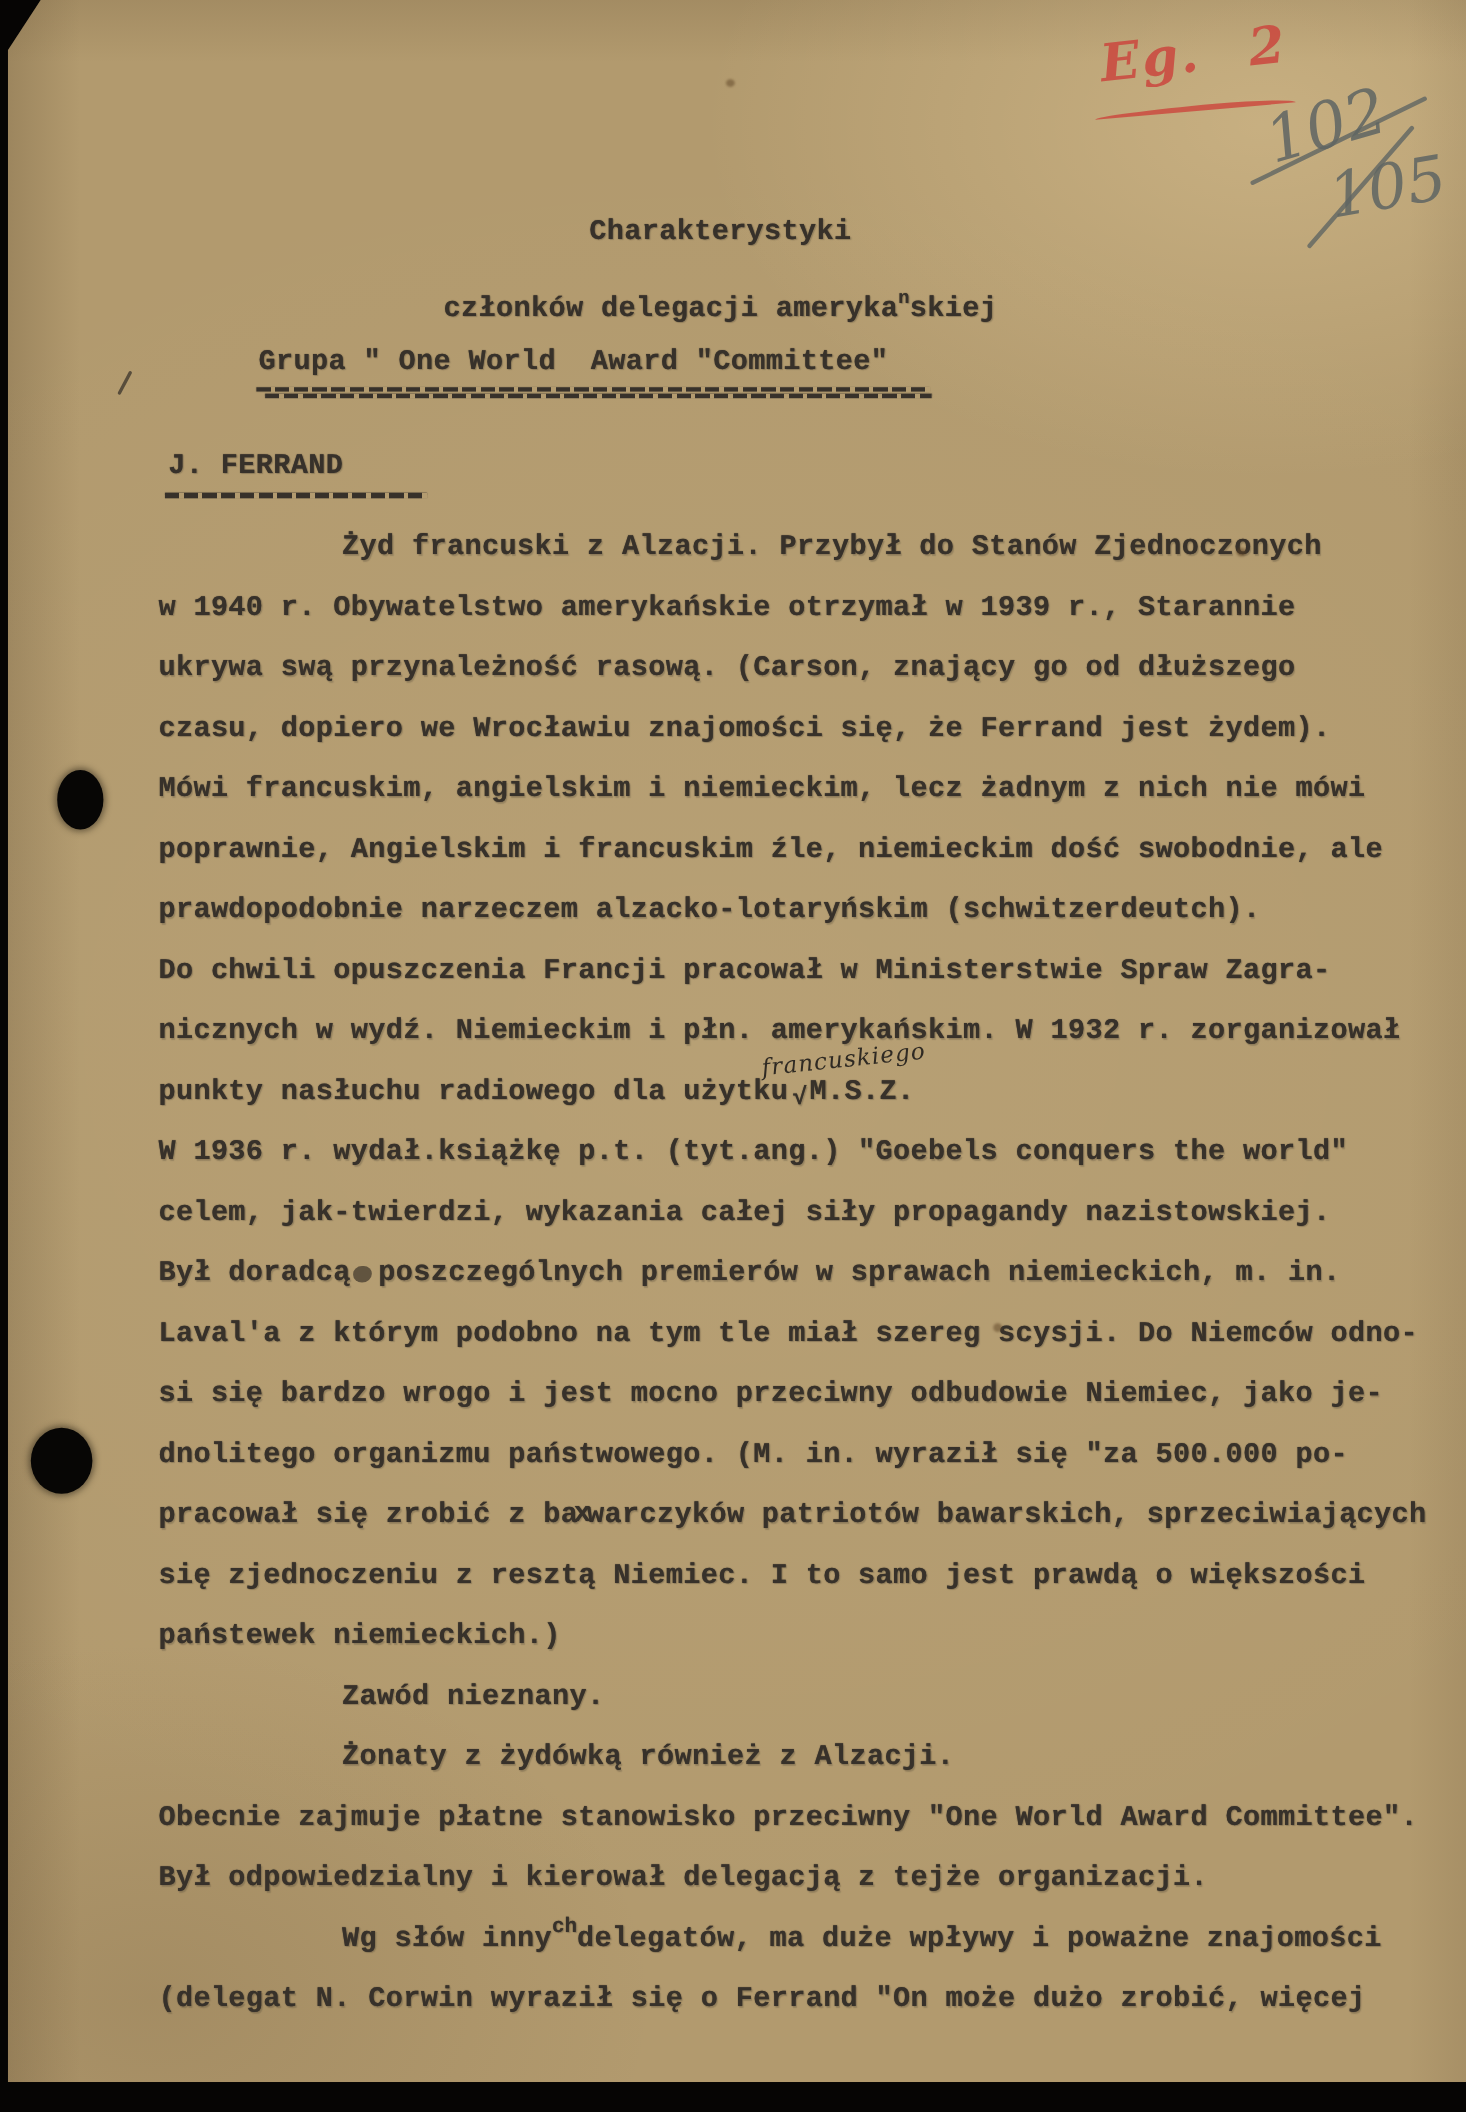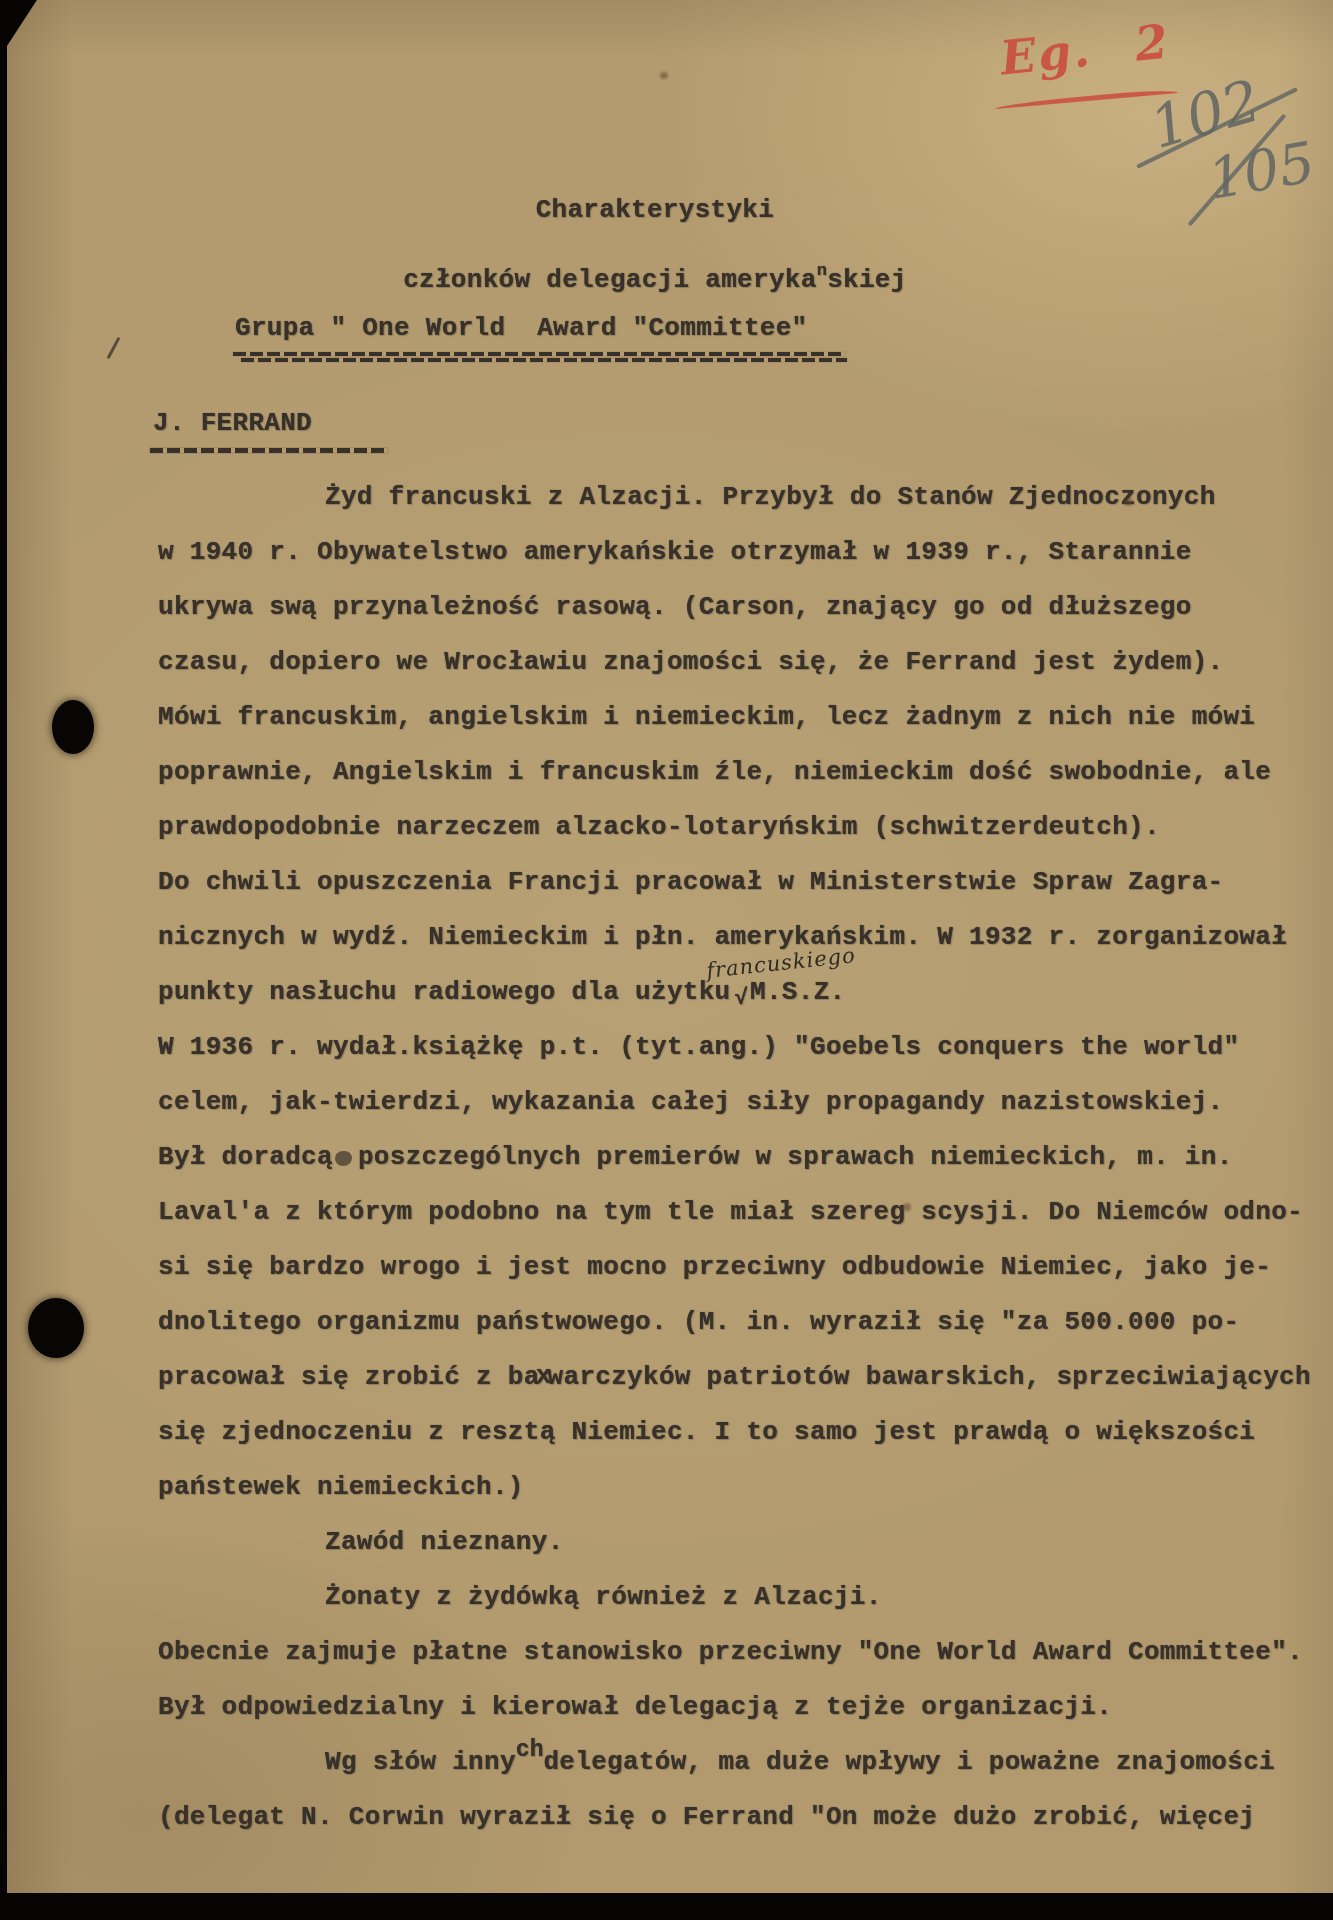--- a/index.html
+++ b/index.html
@@ -23,23 +23,23 @@
   }
   
   .typed{
     position:absolute;
     color:#37312a;
     font-size:26px;font-weight:700;line-height:30px;
     letter-spacing:.3px;white-space:pre;
     text-shadow:0 0 1px rgba(55,49,42,.85), 1.2px 1px 1px rgba(55,49,42,.22);
   }
   .center-wrap{left:0;right:55px;text-align:center;}
-  .line{left:158px;}
+  .line{left:144px;}
   .line.ind{padding-left:167px;}
-  .line .sup{font-size:23px;position:relative;top:-13px;letter-spacing:0;}
+  .line .sup{font-size:19px;position:relative;top:-13px;letter-spacing:0;}
   .line .ov{display:inline-block;margin:0 -4px;transform:translateY(-1px);}
   .line .caret{font-size:22px;display:inline-block;transform:translateY(5px);margin:0 2px 0 4px;}
   .line .blot{
     display:inline-block;width:17px;height:15px;margin:0 6px 0 2px;
     background:rgba(45,39,32,.62);border-radius:50% 45% 55% 50%;
     transform:translateY(2px);
   }
   .handnote{
     position:absolute;top:-29px;
     font-family:"DejaVu Serif",serif;font-style:italic;font-weight:400;

